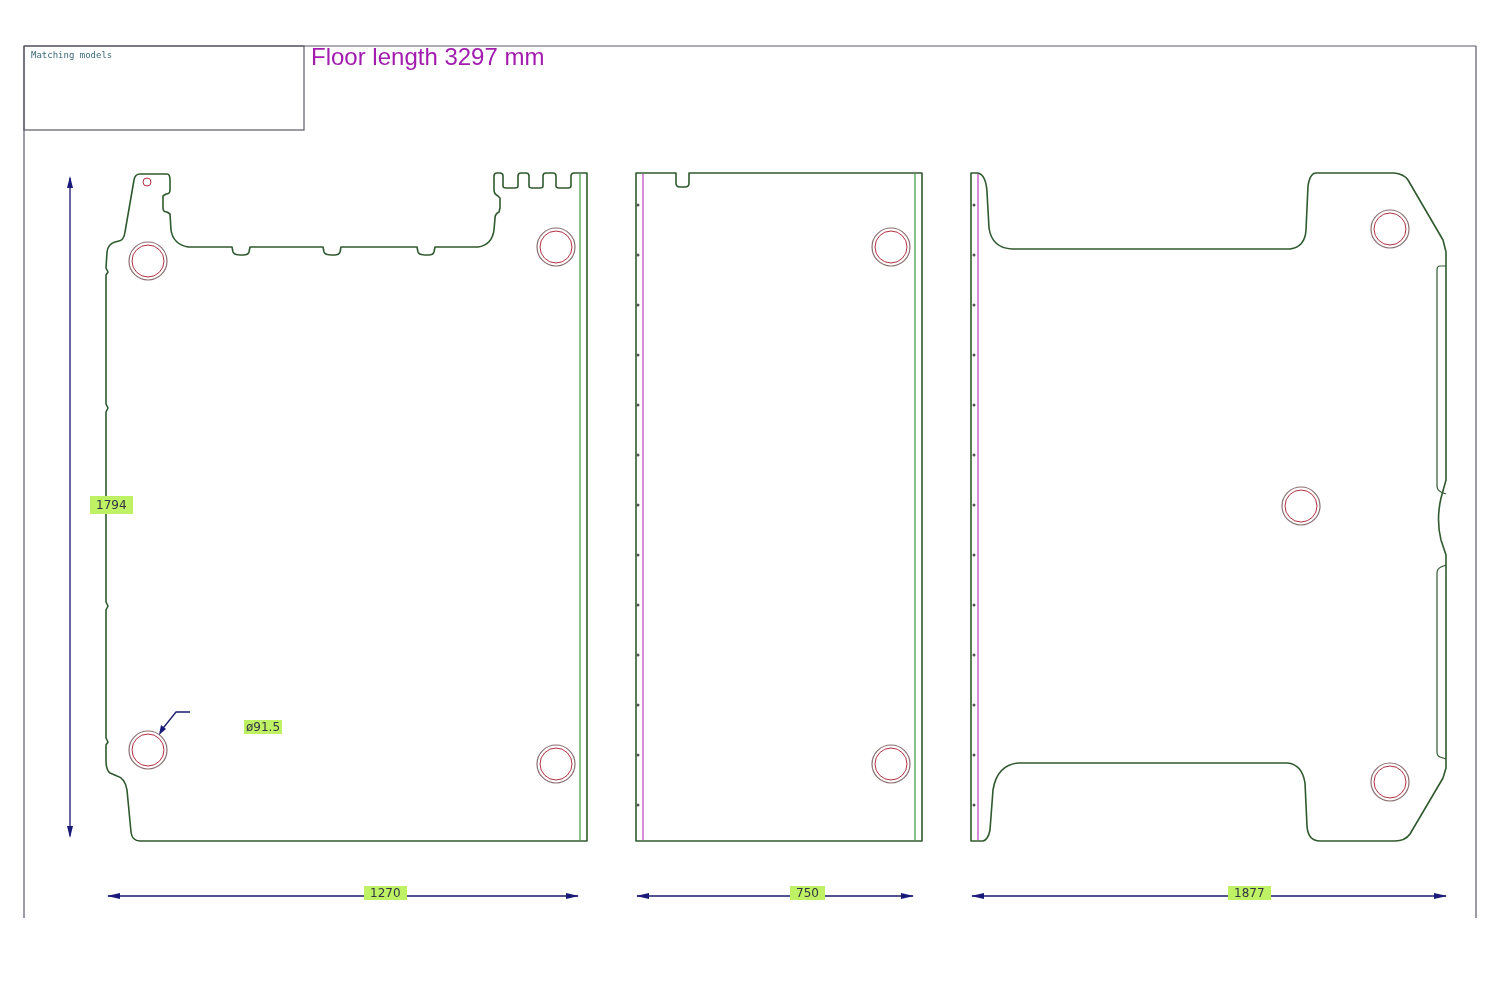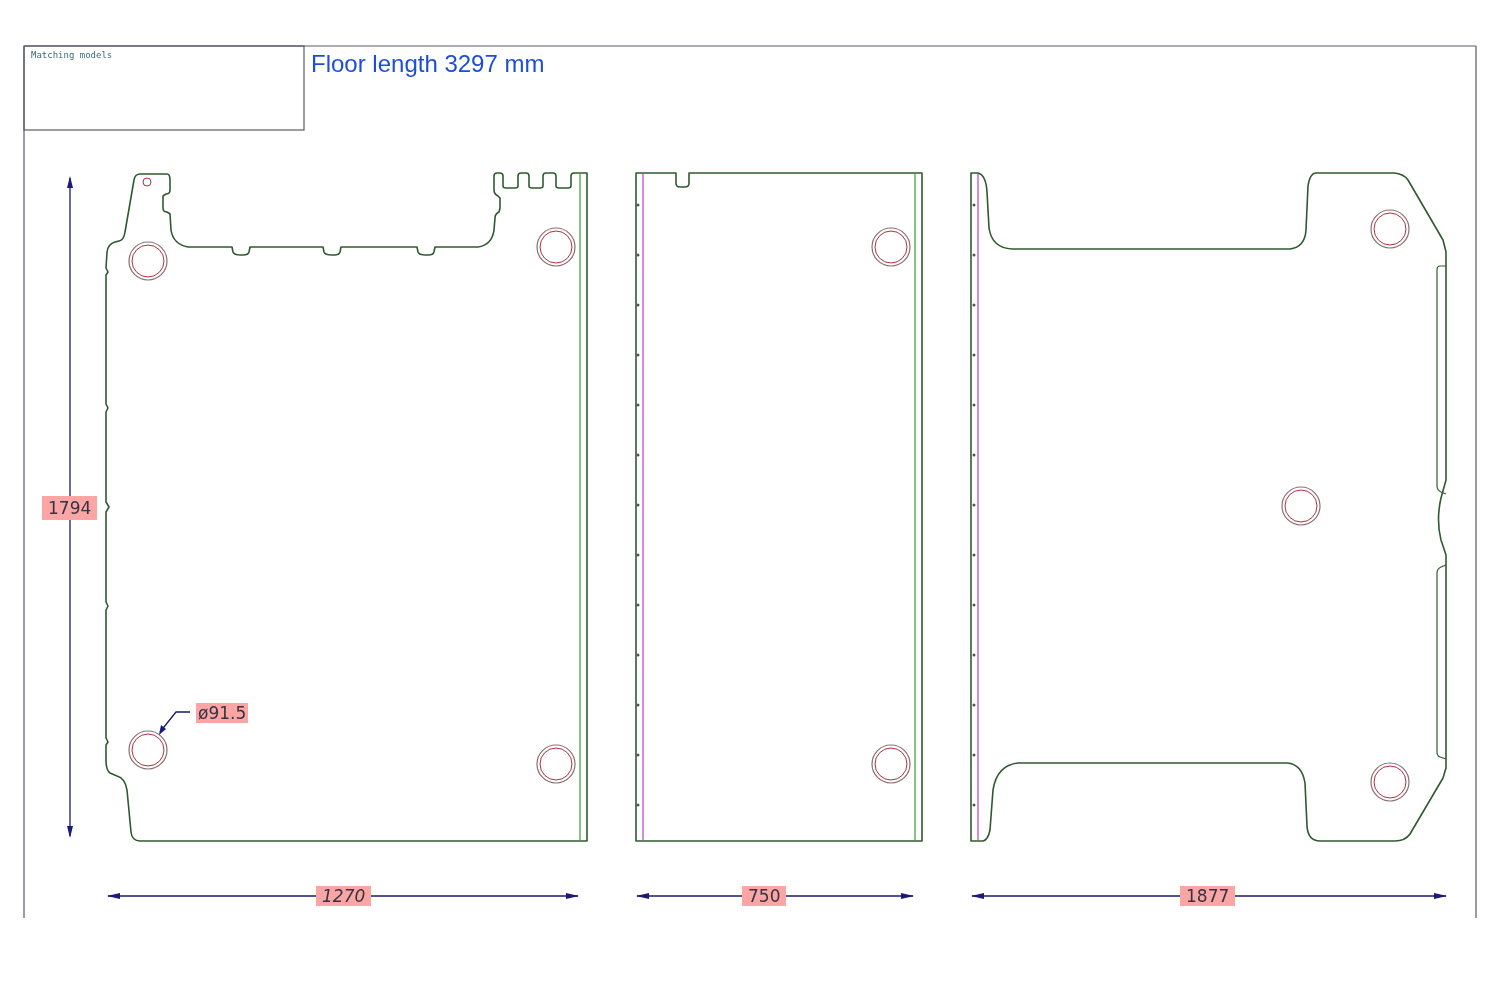--- a/index.html
+++ b/index.html
@@ -7,23 +7,23 @@
   .sheet { position: absolute; left: 0; top: 0; width: 1299px; height: 1000px; }
   .frame-line { stroke: #5a5a6a; stroke-width: 1.2; fill: none; }
   .outline { stroke: #2f5a2f; stroke-width: 1.6; fill: none; stroke-linejoin: round; }
   .green-line { stroke: #3a9a3a; stroke-width: 1.2; }
   .magenta-line { stroke: #c040c0; stroke-width: 1.2; }
   .hole-outer { stroke: #8a7070; stroke-width: 1.2; fill: none; }
   .hole-inner { stroke: #b03040; stroke-width: 1; fill: none; }
   .dim-line { stroke: #1a1a6a; stroke-width: 1.3; fill: none; }
   .dim-arrow { fill: #1a1a7a; }
   .dot { fill: #555; }
-  .title-text { position: absolute; left: 311px; top: 50px; font-family: "Liberation Sans", sans-serif; font-size: 24px; color: #1d4ed8; white-space: nowrap; }
+  .title-text { position: absolute; left: 311px; top: 43px; font-family: "Liberation Sans", sans-serif; font-size: 24px; color: #a21caf; white-space: nowrap; }
   .matching-label { position: absolute; left: 31px; top: 50px; font-family: "DejaVu Sans Mono", monospace; font-size: 9px; color: #3a6a7a; white-space: nowrap; }
-  .dim-text { position: absolute; font-family: "DejaVu Sans", sans-serif; font-size: 17px; color: #333344; background: #fca5a5; padding: 0 6px; white-space: nowrap; }
+  .dim-text { position: absolute; font-family: "DejaVu Sans", sans-serif; font-size: 12px; color: #333344; background: #bef264; padding: 0 6px; white-space: nowrap; margin-left: 48px; }
 </style>
 </head>
 <body>
 
 <div class="sheet">
   <svg width="1500" height="1000" viewBox="0 0 1500 1000" xmlns="http://www.w3.org/2000/svg">
 
     <g>
       <line class="frame-line" x1="24" y1="46" x2="1476" y2="46"></line>
       <line class="frame-line" x1="24" y1="46" x2="24" y2="918"></line>
@@ -161,17 +161,17 @@
       <line class="dim-line" x1="972" y1="896" x2="1446" y2="896"></line>
       <polygon class="dim-arrow" points="971,896 984,893 984,899"></polygon>
       <polygon class="dim-arrow" points="1447,896 1434,893 1434,899"></polygon>
     </g>
   </svg>
 
   <div class="matching-label">Matching models</div>
   <div class="title-text">Floor length 3297 mm</div>
 
   <div class="dim-text" style="left:42px; top:496px; padding:2px 6px;">1794</div>
-  <div class="dim-text" style="left:196px; top:703px; padding:0 2px;">ø91.5</div>
-  <div class="dim-text" style="left:316px; top:886px;font-style:italic;">1270</div>
+  <div class="dim-text" style="left:196px; top:720px; padding:0 2px;">ø91.5</div>
+  <div class="dim-text" style="left:316px; top:886px;">1270</div>
   <div class="dim-text" style="left:742px; top:886px;">750</div>
   <div class="dim-text" style="left:1180px; top:886px;">1877</div>
 </div>
 
 </body></html>

